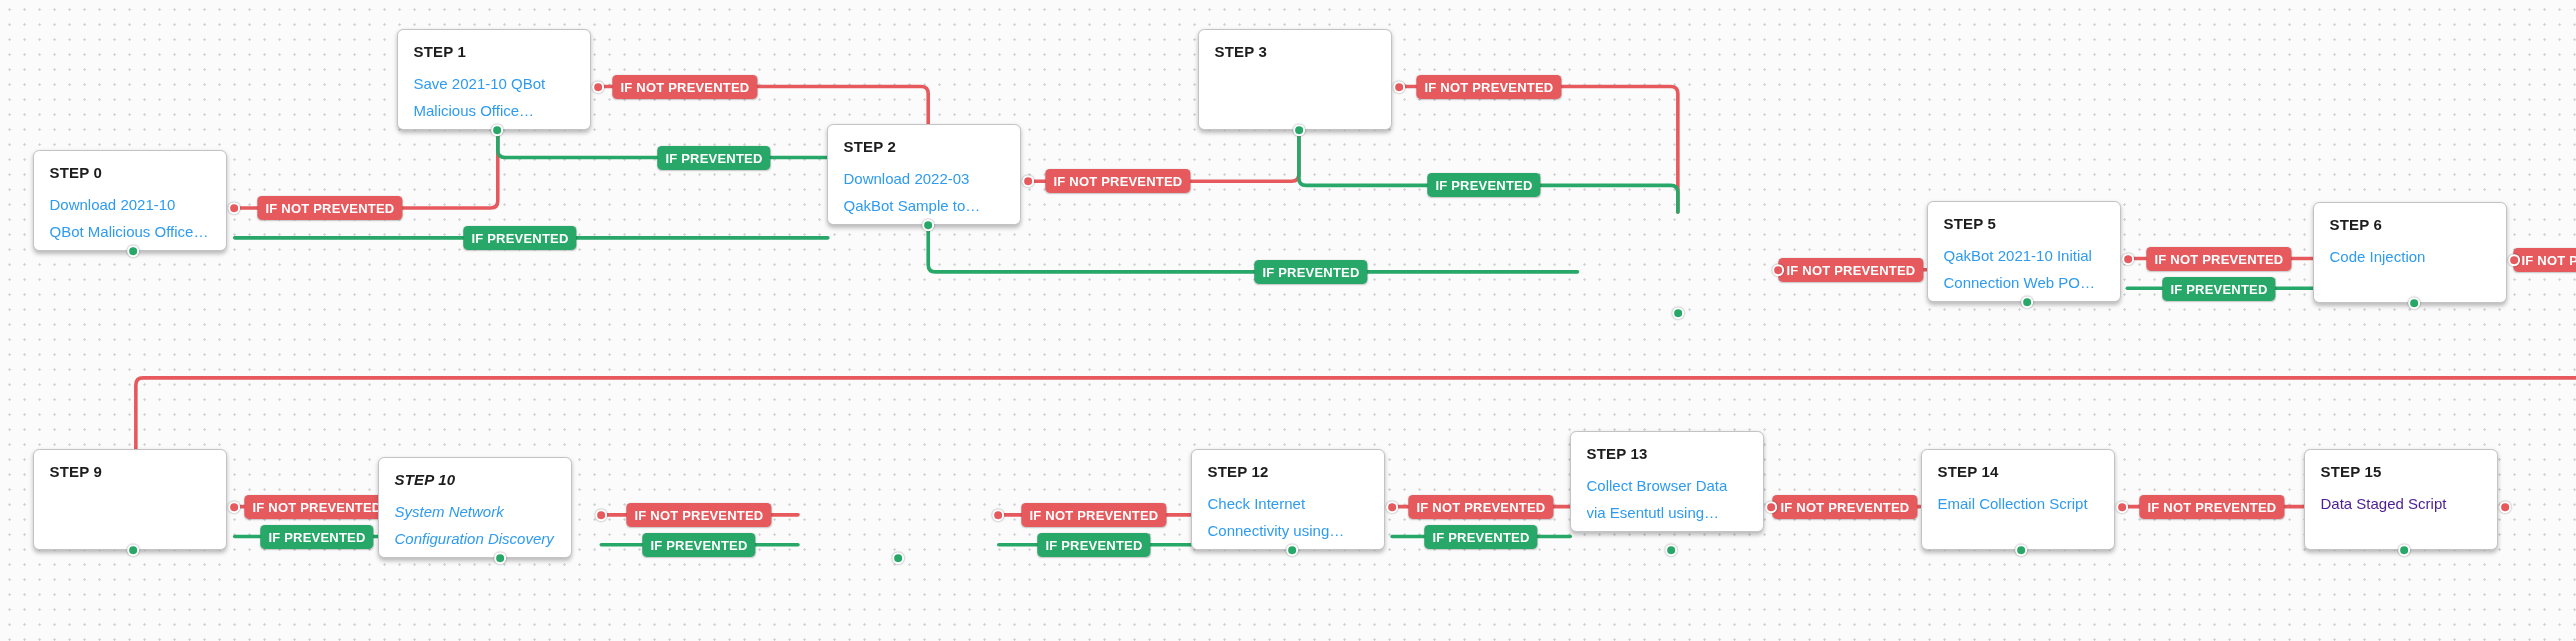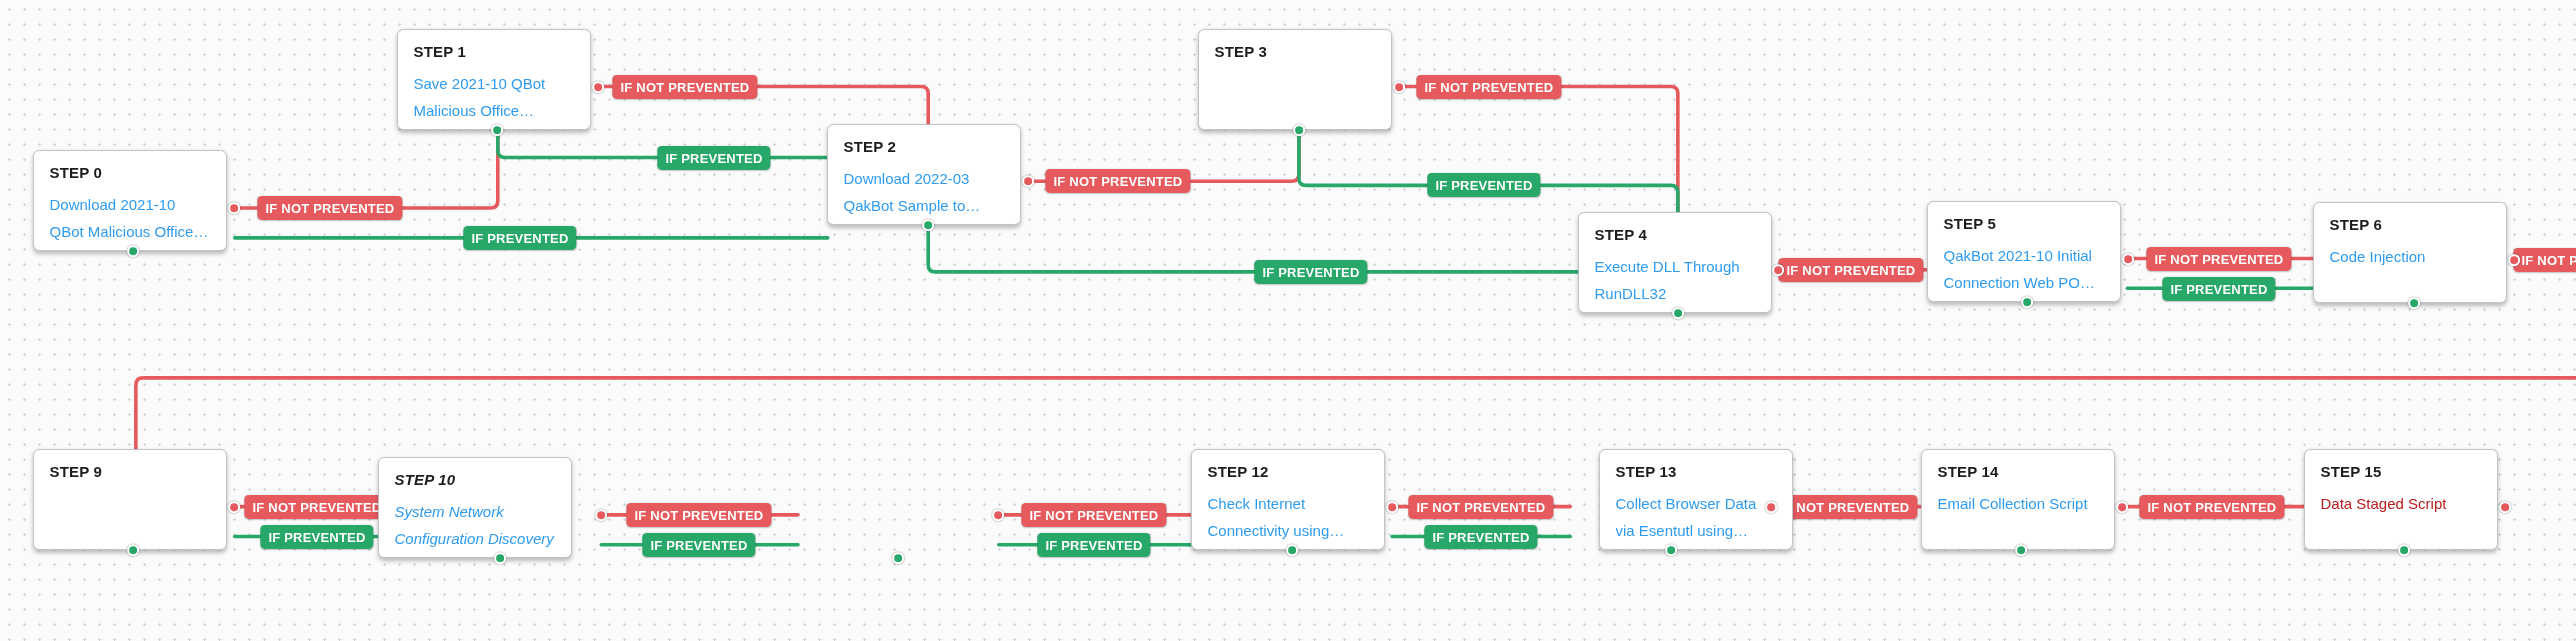--- a/index.html
+++ b/index.html
@@ -110,24 +110,20 @@
       <div class="node-title">STEP 2</div>
       <div class="node-label" style="color: rgb(46, 155, 240);">Download 2022-03 QakBot Sample to Memory</div>
     </div>
     <div class="port" style="left: 1028px; top: 181px; background: rgb(230, 90, 94);"></div>
     <div class="port" style="left: 928px; top: 225px; background: rgb(39, 167, 104);"></div>
     <div class="node" style="left: 1198px; top: 29px;">
       <div class="node-title">STEP 3</div>
     </div>
     <div class="port" style="left: 1399px; top: 87px; background: rgb(230, 90, 94);"></div>
     <div class="port" style="left: 1299px; top: 130px; background: rgb(39, 167, 104);"></div>
-    <div class="node" style="left: 1578px; top: 212px;">
-      <div class="node-title">STEP 4</div>
-      <div class="node-label" style="color: rgb(46, 155, 240);">Execute DLL Through RunDLL32</div>
-    </div>
     <div class="port" style="left: 1778px; top: 270px; background: rgb(230, 90, 94);"></div>
     <div class="port" style="left: 1678px; top: 313px; background: rgb(39, 167, 104);"></div>
     <div class="node" style="left: 1927px; top: 201px;">
       <div class="node-title">STEP 5</div>
       <div class="node-label" style="color: rgb(46, 155, 240);">QakBot 2021-10 Initial Connection Web POST Request</div>
     </div>
     <div class="port" style="left: 2128px; top: 259px; background: rgb(230, 90, 94);"></div>
     <div class="port" style="left: 2027px; top: 302px; background: rgb(39, 167, 104);"></div>
     <div class="node" style="left: 2313px; top: 202px;">
       <div class="node-title">STEP 6</div>
@@ -147,32 +143,32 @@
     <div class="port" style="left: 601px; top: 515px; background: rgb(230, 90, 94);"></div>
     <div class="port" style="left: 500px; top: 558px; background: rgb(39, 167, 104);"></div>
     <div class="port" style="left: 998px; top: 515px; background: rgb(230, 90, 94);"></div>
     <div class="port" style="left: 898px; top: 558px; background: rgb(39, 167, 104);"></div>
     <div class="node" style="left: 1191px; top: 449px;">
       <div class="node-title">STEP 12</div>
       <div class="node-label" style="color: rgb(46, 155, 240);">Check Internet Connectivity using "nslookup" by Resolving...</div>
     </div>
     <div class="port" style="left: 1392px; top: 507px; background: rgb(230, 90, 94);"></div>
     <div class="port" style="left: 1292px; top: 550px; background: rgb(39, 167, 104);"></div>
-    <div class="node" style="left: 1570px; top: 449px; margin-left: 29px;">
+    <div class="node" style="left: 1570px; top: 431px;">
       <div class="node-title">STEP 13</div>
       <div class="node-label" style="color: rgb(46, 155, 240);">Collect Browser Data via Esentutl using Powershell Script</div>
     </div>
     <div class="port" style="left: 1771px; top: 507px; background: rgb(230, 90, 94);"></div>
     <div class="port" style="left: 1671px; top: 550px; background: rgb(39, 167, 104);"></div>
     <div class="node" style="left: 1921px; top: 449px;">
       <div class="node-title">STEP 14</div>
       <div class="node-label" style="color: rgb(46, 155, 240);">Email Collection Script</div>
     </div>
     <div class="port" style="left: 2122px; top: 507px; background: rgb(230, 90, 94);"></div>
     <div class="port" style="left: 2021px; top: 550px; background: rgb(39, 167, 104);"></div>
     <div class="node" style="left: 2304px; top: 449px;">
       <div class="node-title">STEP 15</div>
-      <div class="node-label" style="color: #b91c1c;">Data Staged Script</div>
+      <div class="node-label" style="color: #4c1d95;">Data Staged Script</div>
     </div>
     <div class="port" style="left: 2505px; top: 507px; background: rgb(230, 90, 94);"></div>
     <div class="port" style="left: 2404px; top: 550px; background: rgb(39, 167, 104);"></div>
   </div>
 
 
 </body></html>

